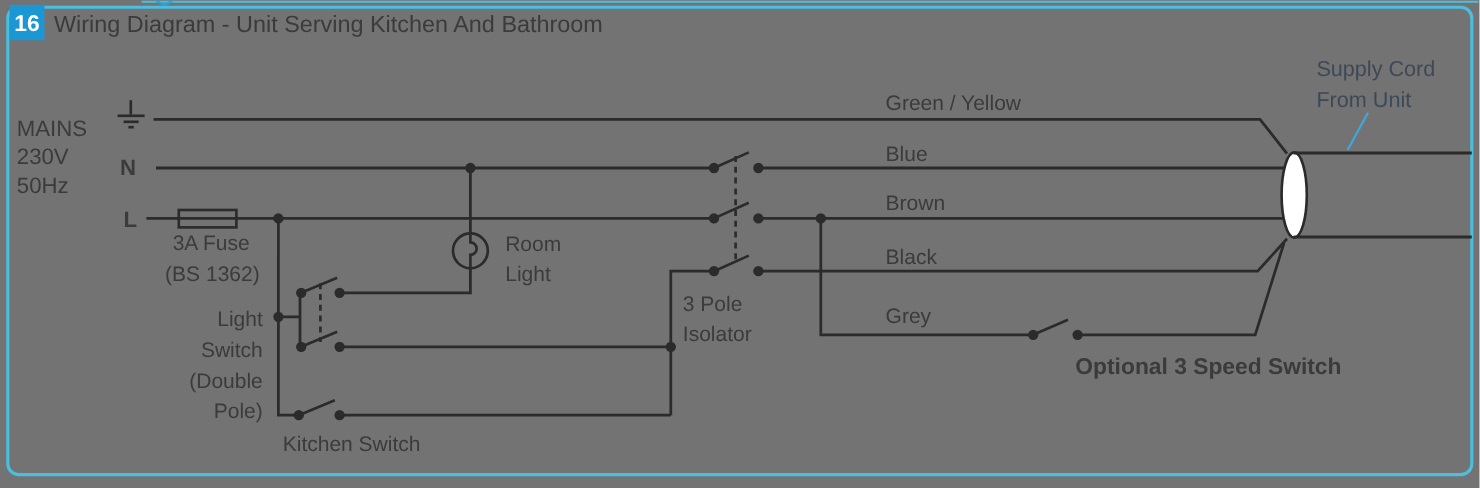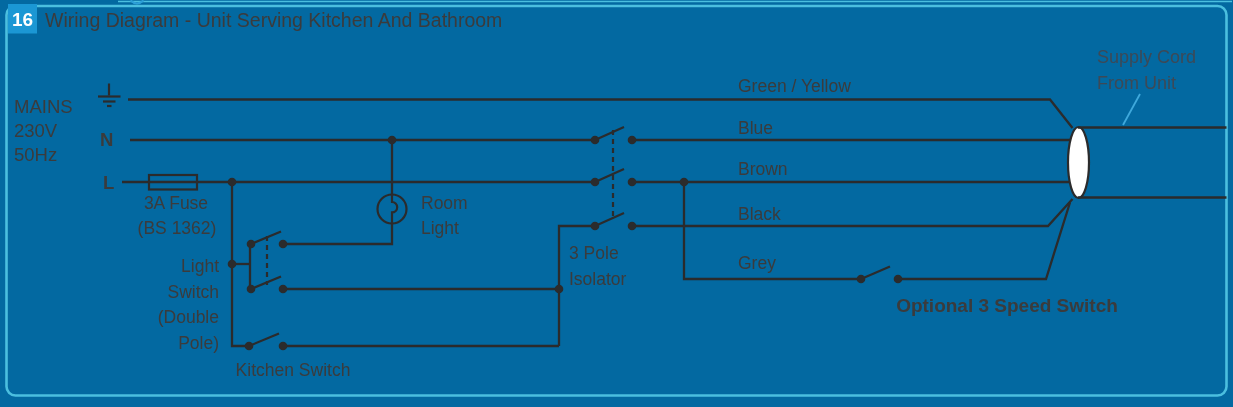--- a/index.html
+++ b/index.html
@@ -1,17 +1,17 @@
 <!DOCTYPE html>
 <html><head>
 <meta charset="utf-8">
 <style>
   html,body{margin:0;padding:0;background:#ffffff;}
   #stage{
-    position:relative;width:1233px;height:407px;background:#0369a1;overflow:hidden;
+    position:relative;width:1233px;height:407px;background:#737373;overflow:hidden;
     font-family:"Liberation Sans", sans-serif;
   }
   svg text{
     font-family:"Liberation Sans", sans-serif;
     fill:#3b3b3c;
     font-size:17.5px;
   }
   svg text.bold{font-weight:bold;}
   svg text.big{font-size:18.5px;}
   svg text.badge-num{fill:#ffffff;font-weight:bold;font-size:19px;}

